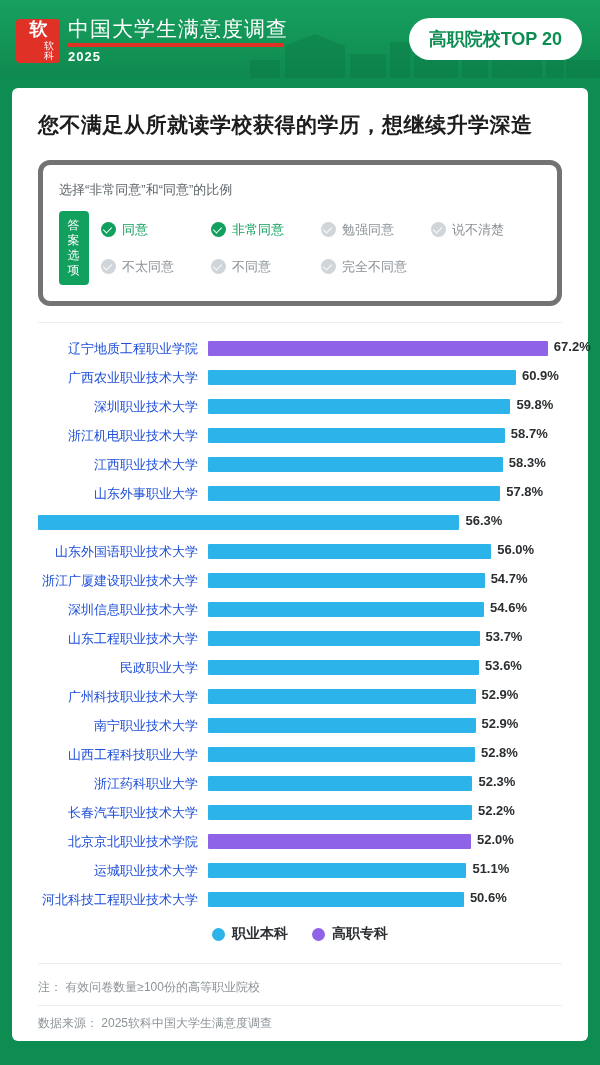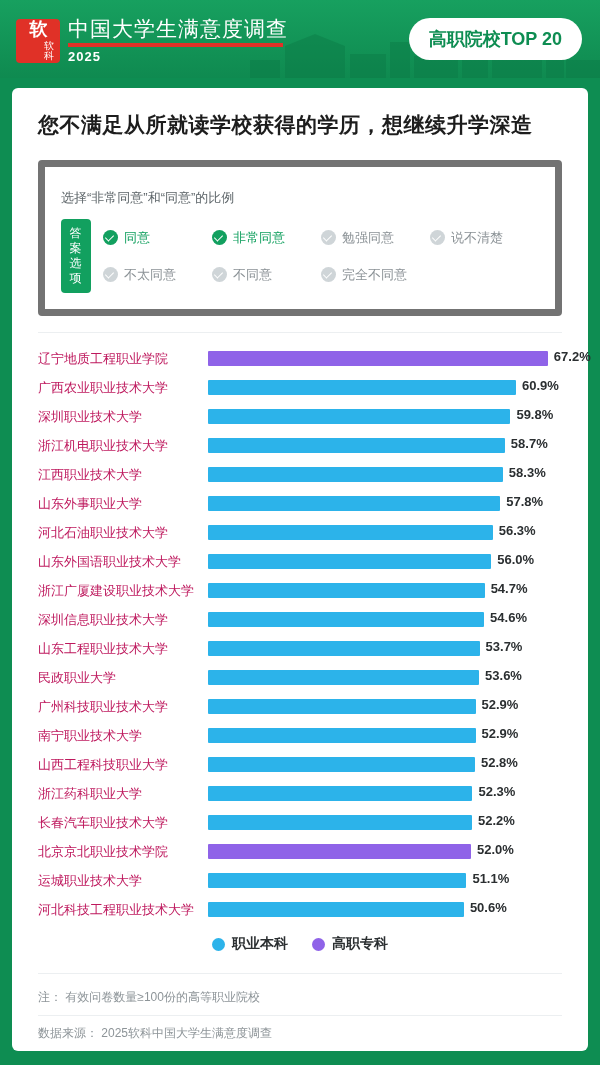--- a/index.html
+++ b/index.html
@@ -106,23 +106,23 @@
     font-weight: bold;
     color: #1d1d1d;
     line-height: 1.45;
     padding: 22px 26px 6px 26px;
     letter-spacing: 0.5px;
   }
 
   
   .options-box {
     margin: 14px 26px 0 26px;
-    border: 7px solid #737373;
-    border-radius: 4px;
-    padding: 22px 16px 16px 16px;
+    border: 5px solid #737373;
+    border-radius: 12px;
+    padding: 16px 16px 16px 16px;
   }
   .options-note {
     font-size: 13px;
     color: #5d6569;
     margin-bottom: 12px;
   }
   .options-row {
     display: flex;
     align-items: stretch;
     gap: 12px;
@@ -187,23 +187,24 @@
     padding-top: 14px;
   }
   .bar-row {
     display: flex;
     align-items: center;
     height: 23px;
     margin-bottom: 6px;
   }
   .bar-label {
     width: 170px;
+    text-align: right;
     padding-right: 10px;
     font-size: 13px;
-    color: #be185d;
+    color: #1d4ed8;
     white-space: nowrap;
     box-sizing: border-box;
   }
   .bar-track {
     flex: 1;
     position: relative;
     height: 15px;
   }
   .bar-fill {
     height: 15px;
@@ -370,21 +371,20 @@
         </div>
       </div>
       <div class="bar-row">
         <div class="bar-label">山东外事职业大学</div>
         <div class="bar-track">
           <div class="bar-fill" style="width: 82.5714%;"></div>
           <div class="bar-value" style="left: calc(82.5714% + 6px);">57.8%</div>
         </div>
       </div>
       <div class="bar-row">
-        <div class="bar-label">河北石油职业技术大学</div>
         <div class="bar-track">
           <div class="bar-fill" style="width: 80.4286%;"></div>
           <div class="bar-value" style="left: calc(80.4286% + 6px);">56.3%</div>
         </div>
       </div>
       <div class="bar-row">
         <div class="bar-label">山东外国语职业技术大学</div>
         <div class="bar-track">
           <div class="bar-fill" style="width: 80%;"></div>
           <div class="bar-value" style="left: calc(80% + 6px);">56.0%</div>

